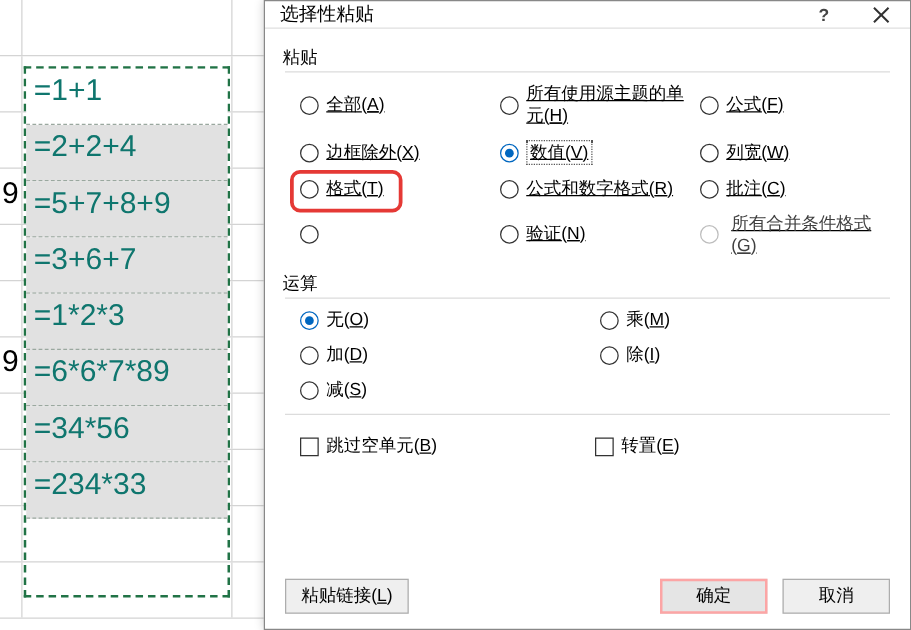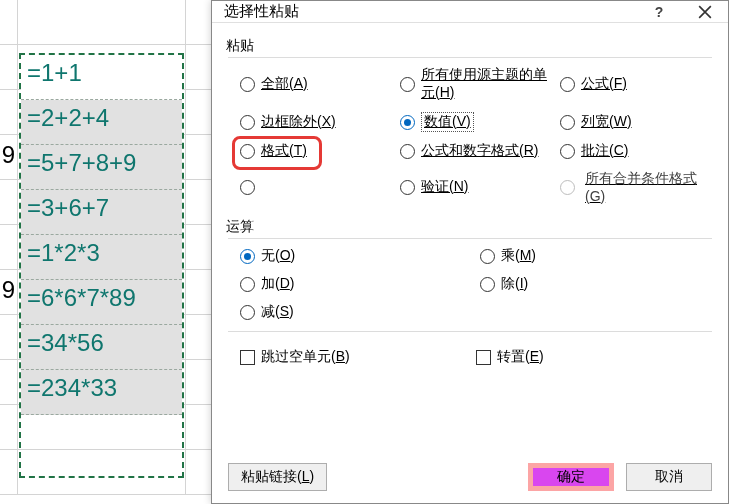--- a/index.html
+++ b/index.html
@@ -156,21 +156,21 @@
   .footer .spacer { flex: 1; }
   .btn {
     height: 28px; min-width: 86px;
     padding: 0 12px;
     border: 1px solid #adadad;
     background: #efefef;
     font-size: 14px;
     display: flex; align-items:center; justify-content:center;
     cursor: pointer;
   }
-  .btn.primary { border: 5px solid #fca5a5; background:#d946ef; }
+  .btn.primary { border: 2px solid #fca5a5; background:#e5e5e5; }
   .btn.link-like { background:#efefef; }
 
 </style>
 </head>
 <body>
 
 <div class="sheet">
   <div class="sheet-row">
       <div class="cell-a"></div>
       <div class="cell-b"></div>

